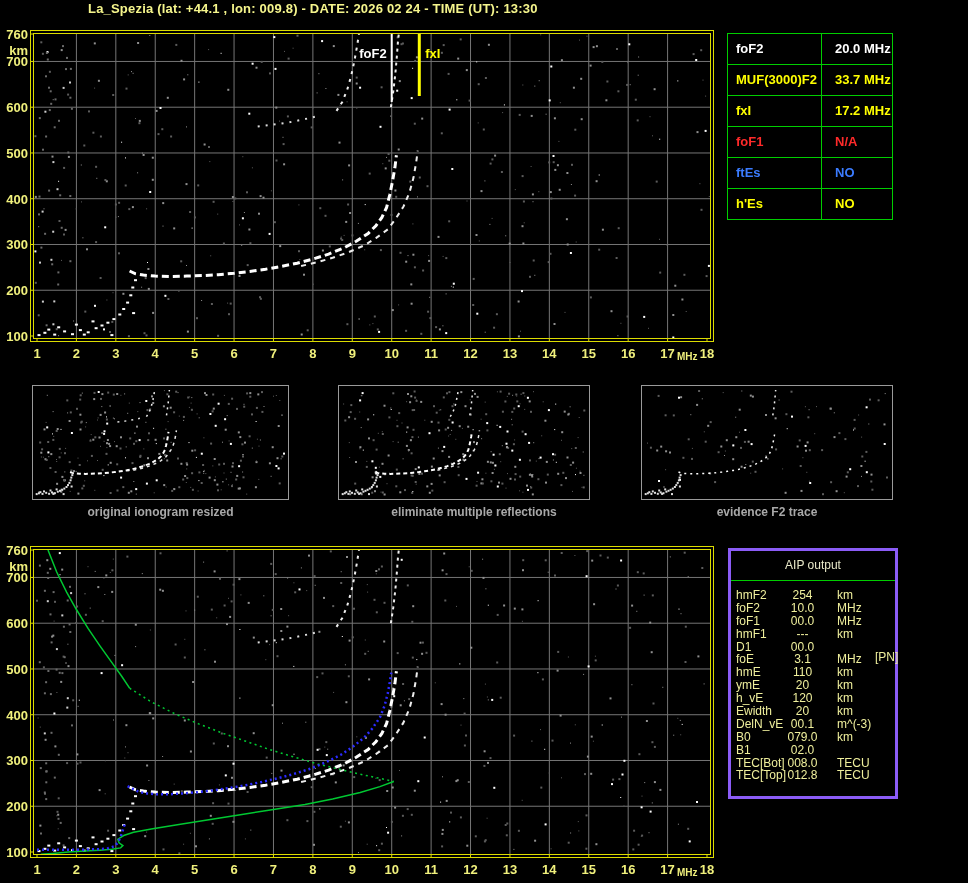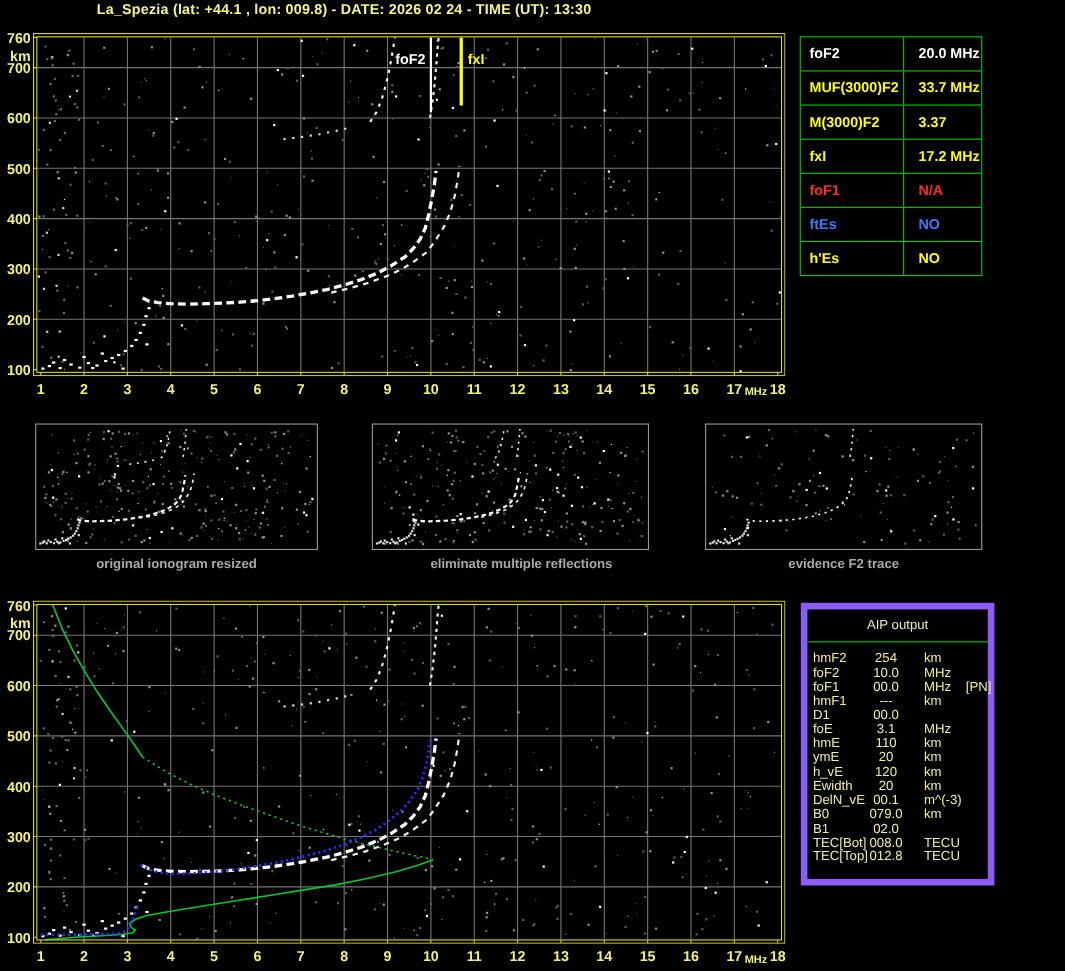--- a/index.html
+++ b/index.html
@@ -15,29 +15,29 @@
   .caption{text-align:center;color:#A8A8A8;font-size:12px;font-weight:bold;}
   .thumb{border:1px solid #9A9A9A;background:#000;}
   #autoscala{left:727px;top:33px;width:164px;border:1px solid #00CE00;background:#000;}
   .as-header{height:29px;line-height:29px;text-align:center;color:#FFFF00;font-weight:bold;
              font-size:13px;border-bottom:1px solid #00CE00;}
   .as-row{height:30px;line-height:30px;border-bottom:1px solid #00CE00;display:flex;
           font-weight:bold;font-size:13px;}
   .as-row:last-child{border-bottom:none;}
   .as-label{width:85px;padding-left:8px;border-right:1px solid #00CE00;}
   .as-value{flex:1;padding-left:13px;}
-  #aip{left:728px;top:548px;width:164px;height:245px;border:6px solid #8b5cf6;background:#000;
+  #aip{left:728px;top:548px;width:164px;height:245px;border:3px solid #8b5cf6;background:#000;
        color:#EFEF9C;font-size:12px;}
   .aip-header{height:29px;line-height:29px;text-align:center;color:#E9E9C9;
               border-bottom:1px solid #00CE00;}
   .aip-rows{padding:8px 0 0 5px;}
   .aip-row{display:grid;grid-template-columns:50px 33px 52px auto;height:12.9px;line-height:12.9px;}
   .aip-value{text-align:center;}
   .aip-unit{padding-left:18px;}
-  .aip-extra{padding-left:4px;}
+  .aip-extra{padding-left:4px;margin-top:36px;}
 </style>
 </head>
 <body>
 
 <div class="abs title">La_Spezia (lat: +44.1 , lon: 009.8) - DATE: 2026 02 24 - TIME (UT): 13:30</div>
 
 <div id="plotTop" class="abs plot" style="left:30px;top:30px;width:684px;height:312px">
   <svg id="svgTop" width="684" height="312">
       <line x1="46.411764705882355" y1="4" x2="46.411764705882355" y2="308" stroke="#757575" stroke-width="1"></line>
       <line x1="85.82352941176471" y1="4" x2="85.82352941176471" y2="308" stroke="#757575" stroke-width="1"></line>
@@ -602,24 +602,20 @@
 
 <div id="autoscala" class="abs">
   <div id="asRows">
       <div class="as-row" style="color: rgb(255, 255, 255);">
         <div class="as-label">foF2</div>
         <div class="as-value">20.0 MHz</div>
       </div>
       <div class="as-row" style="color: rgb(255, 255, 0);">
         <div class="as-label">MUF(3000)F2</div>
         <div class="as-value">33.7 MHz</div>
-      </div>
-      <div class="as-row" style="color: rgb(255, 255, 0);">
-        <div class="as-label">M(3000)F2</div>
-        <div class="as-value">3.37</div>
       </div>
       <div class="as-row" style="color: rgb(255, 255, 0);">
         <div class="as-label">fxI</div>
         <div class="as-value">17.2 MHz</div>
       </div>
       <div class="as-row" style="color: rgb(255, 42, 42);">
         <div class="as-label">foF1</div>
         <div class="as-value">N/A</div>
       </div>
       <div class="as-row" style="color: rgb(59, 124, 255);">

